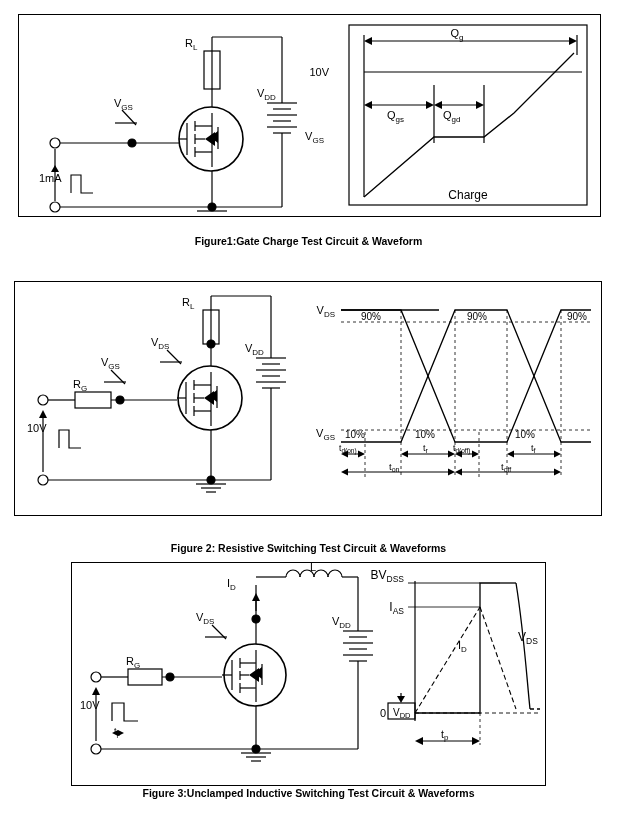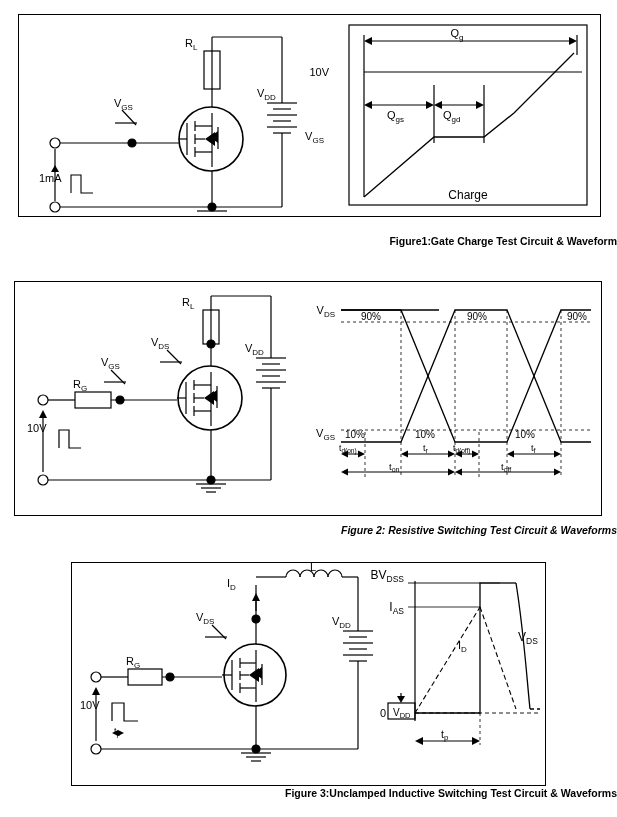--- a/index.html
+++ b/index.html
@@ -1,18 +1,18 @@
 <!DOCTYPE html>
 <html><head>
 <meta charset="utf-8">
 <style>
   html,body{margin:0;padding:0;background:#fff;}
   body{width:617px;height:817px;font-family:"Liberation Sans",sans-serif;color:#000;position:relative;overflow:hidden;}
   .fig{position:absolute;border:1px solid #000;background:#fff;}
-  .cap{position:absolute;font-size:10.5px;font-weight:bold;text-align:right;width:100%;left:0;}
+  .cap{position:absolute;font-size:10.5px;font-weight:bold;text-align:center;width:100%;left:0;}
   svg{display:block;}
 </style>
 </head>
 <body>
 
 <div class="fig" style="left:18px;top:14px;width:581px;height:201px;">
   <svg width="579" height="199" viewBox="0 0 579 199">
     <g stroke="#000" fill="none" stroke-width="1.2">
 
       <circle cx="36" cy="128" r="5"></circle>
@@ -245,21 +245,21 @@
       <text x="500" y="156">10%</text>
       <text x="324" y="169" font-size="8.5">t<tspan font-size="6.5" dy="2">d(on)</tspan></text>
       <text x="408" y="169" font-size="9">t<tspan font-size="7" dy="2">r</tspan></text>
       <text x="438" y="169" font-size="8.5">t<tspan font-size="6.5" dy="2">d(off)</tspan></text>
       <text x="516" y="169" font-size="9">t<tspan font-size="7" dy="2">f</tspan></text>
       <text x="374" y="188" font-size="9.5">t<tspan font-size="7" dy="2">on</tspan></text>
       <text x="486" y="188" font-size="9.5">t<tspan font-size="7" dy="2">off</tspan></text>
     </g>
   </svg>
 </div>
-<div class="cap" style="top:524px;font-style:italic;">Figure 2: Resistive Switching Test Circuit &amp; Waveforms</div>
+<div class="cap" style="top:542px;">Figure 2: Resistive Switching Test Circuit &amp; Waveforms</div>
 
 <div class="fig" style="left:71px;top:562px;width:473px;height:222px;">
   <svg width="471" height="220" viewBox="0 0 471 220">
     <g stroke="#000" fill="none" stroke-width="1.2">
 
       <circle cx="24" cy="114" r="5"></circle>
       <circle cx="24" cy="186" r="5"></circle>
       <line x1="29" y1="114" x2="56" y2="114"></line>
       <rect x="56" y="106" width="34" height="16"></rect>
       <line x1="90" y1="114" x2="150" y2="114"></line>

